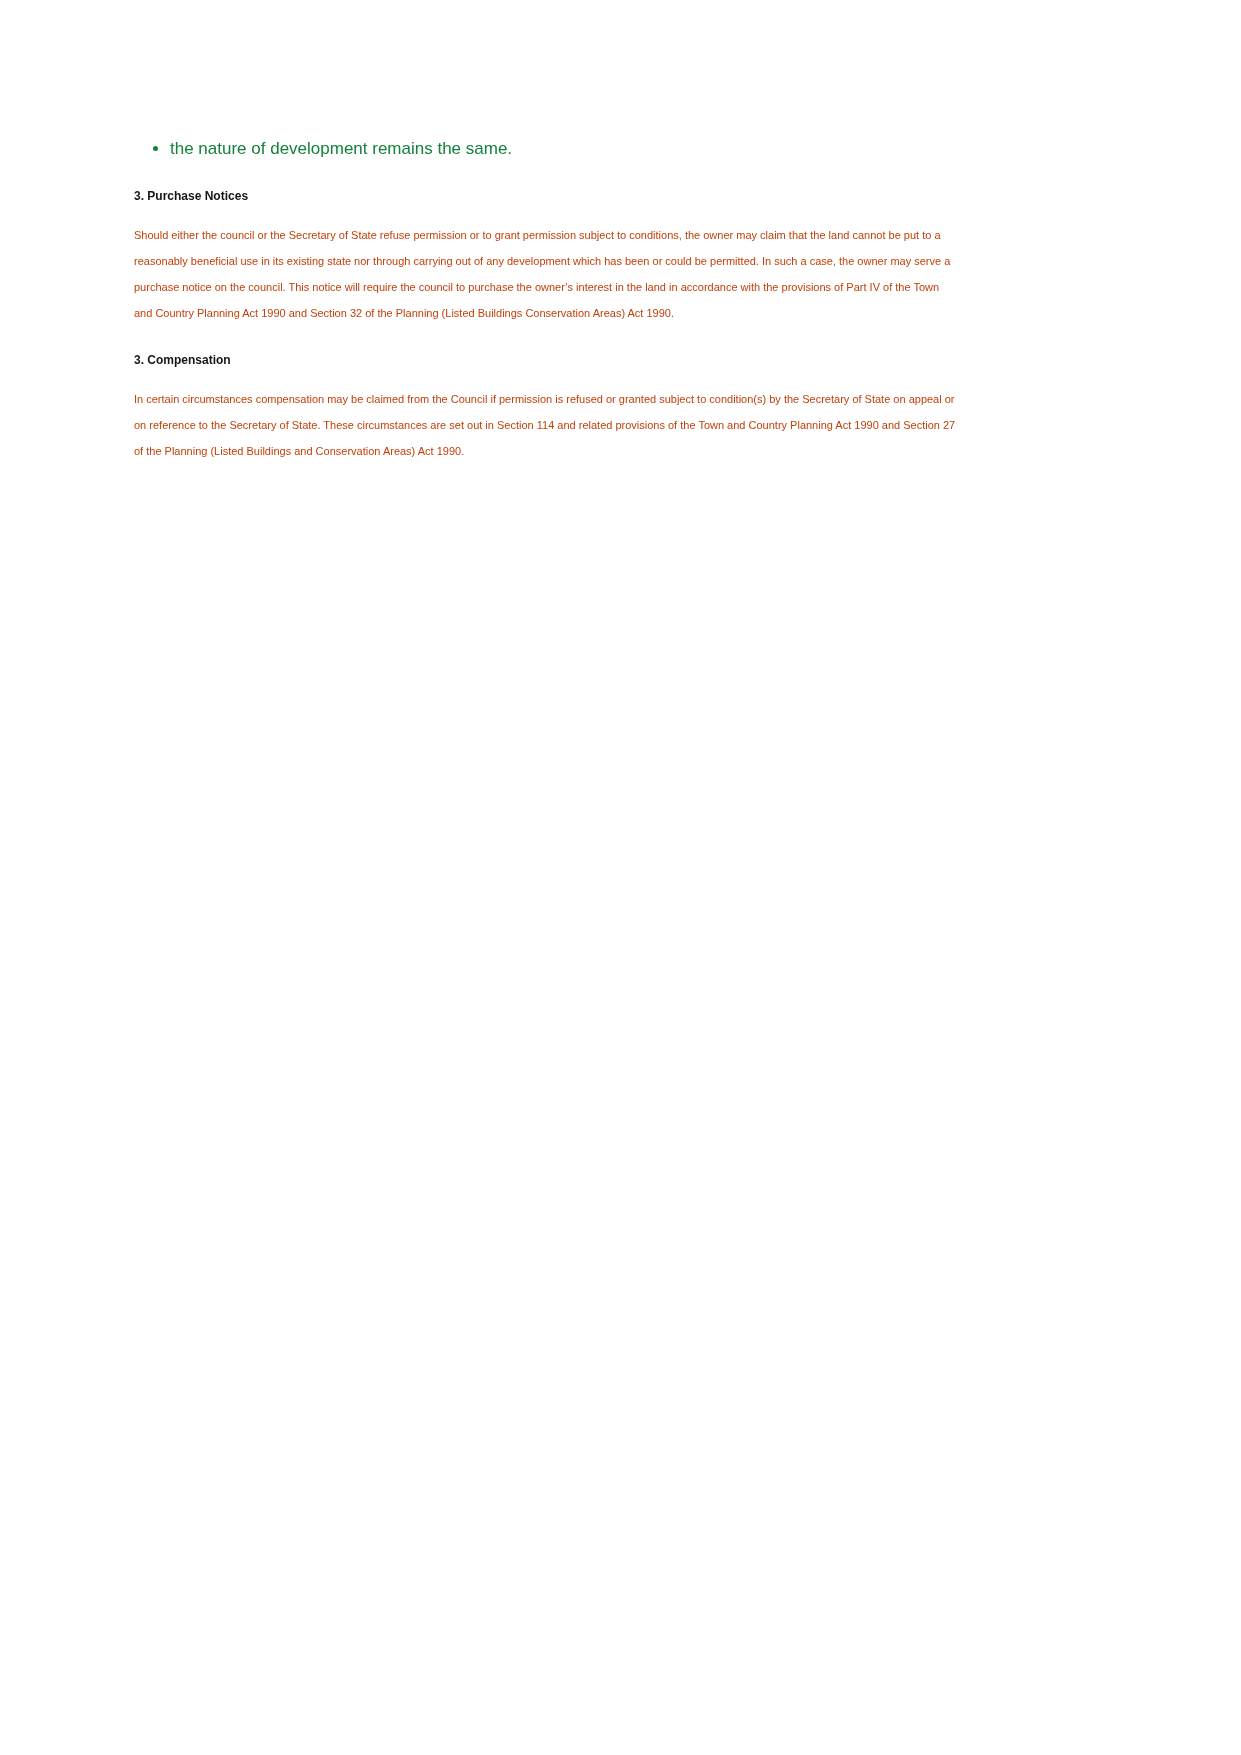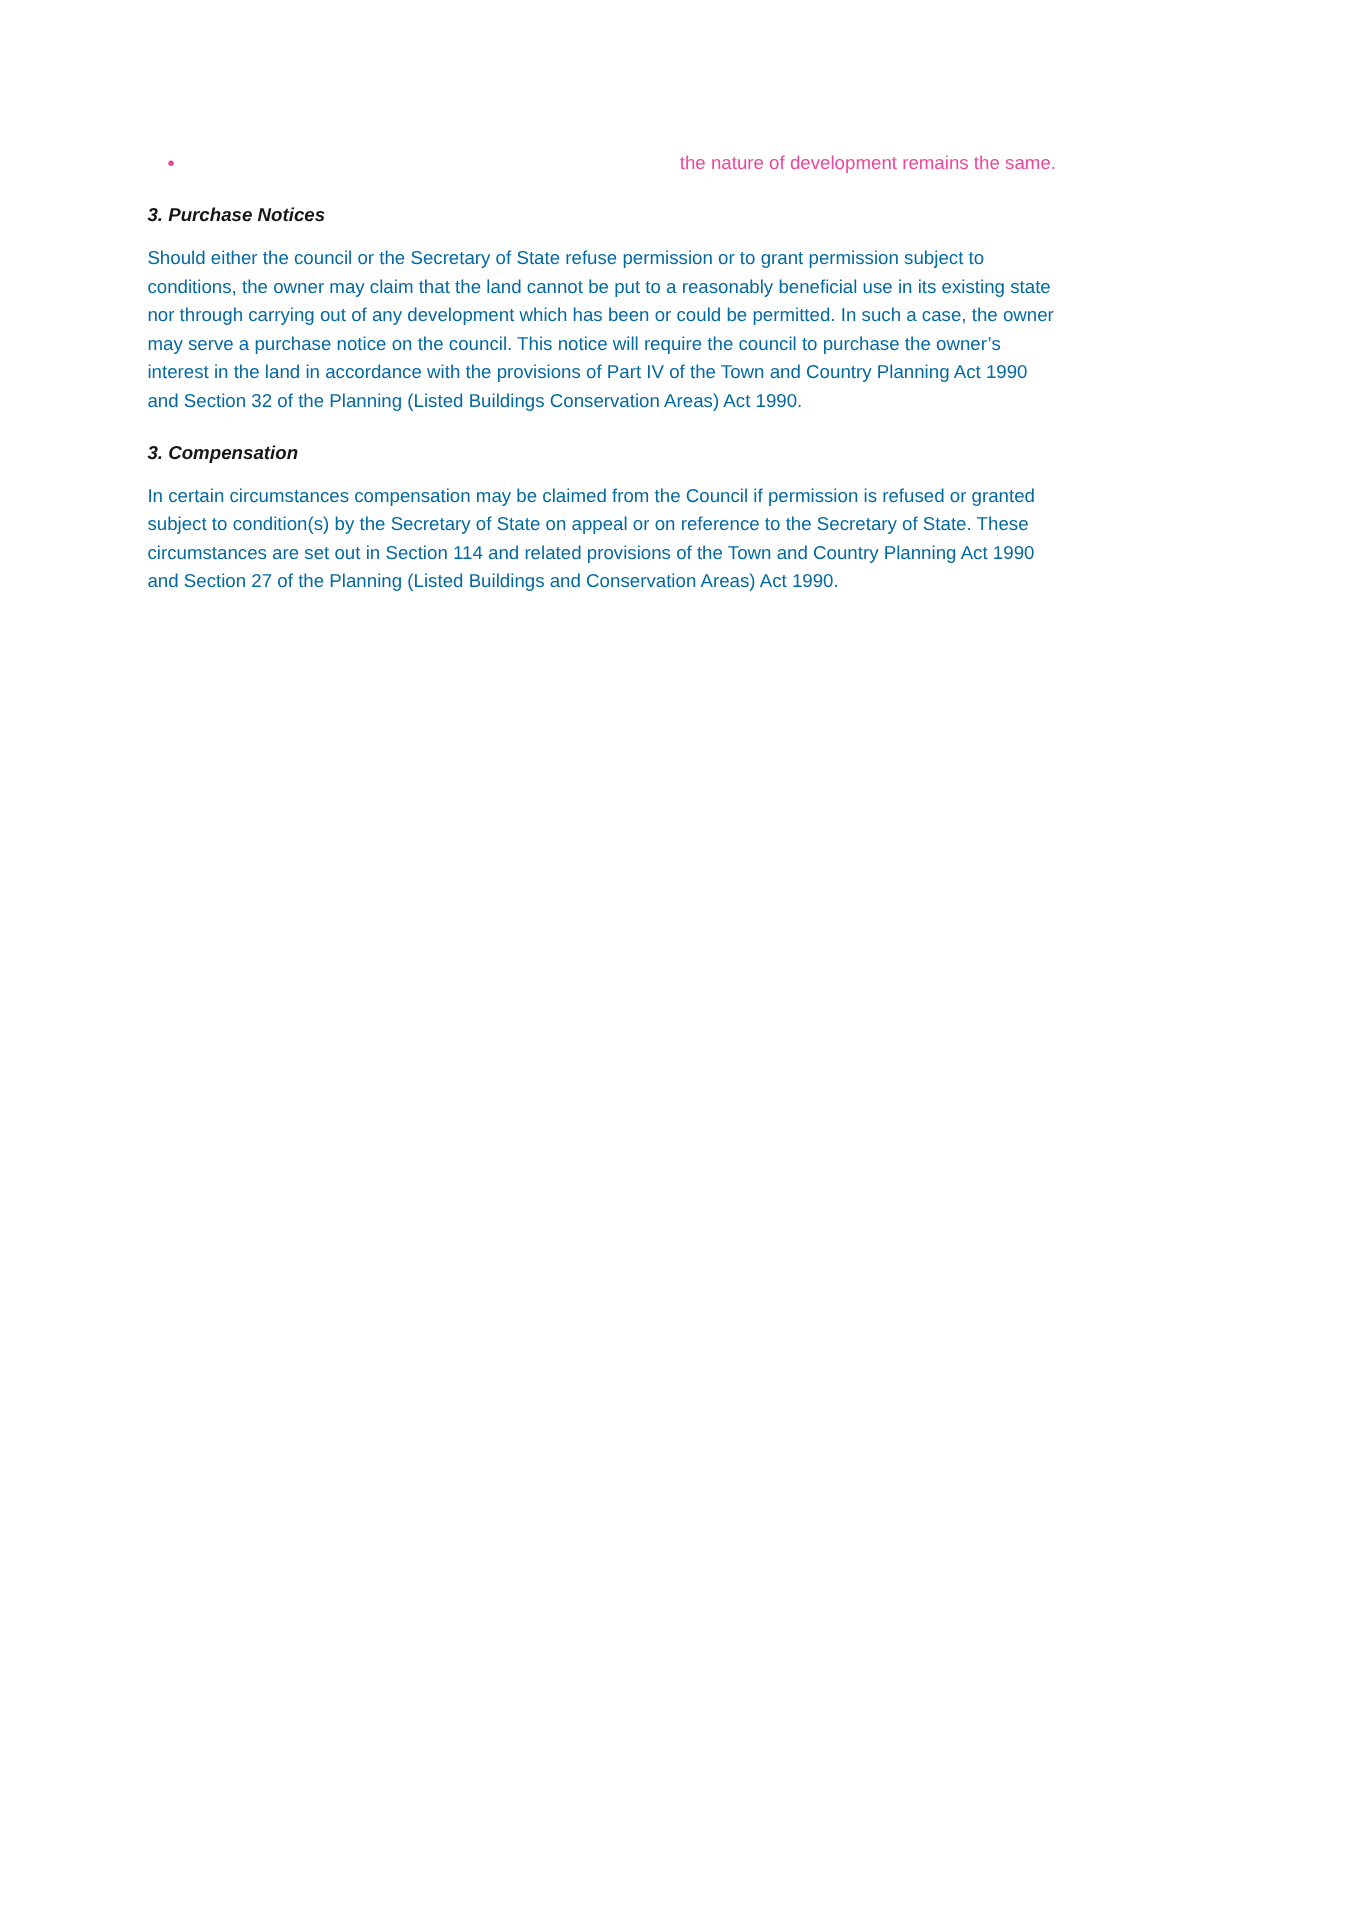--- a/index.html
+++ b/index.html
@@ -22,35 +22,33 @@
     width: 826px;
   }
   .bullets {
     margin: 0 0 18px 0;
     padding-left: 36px;
     list-style-type: disc;
   }
   .bullets li {
     font-size: 17px;
     line-height: 26px;
-    color: #ec4899;
-    text-align: right;
+    color: #15803d;
   }
   h2.section-heading {
-    font-size: 17px;
+    font-size: 12px;
     line-height: 24px;
     font-weight: bold;
     color: #161616;
     margin: 22px 0 14px 0;
-    font-style: italic;
   }
   p.section-body {
-    font-size: 17px;
+    font-size: 11px;
     line-height: 26px;
-    color: #0369a1;
+    color: #c2410c;
     margin: 0 0 18px 0;
     text-align: left;
   }
 </style>
 </head>
 <body>
 
 <div class="page">
 
   <ul class="bullets">

